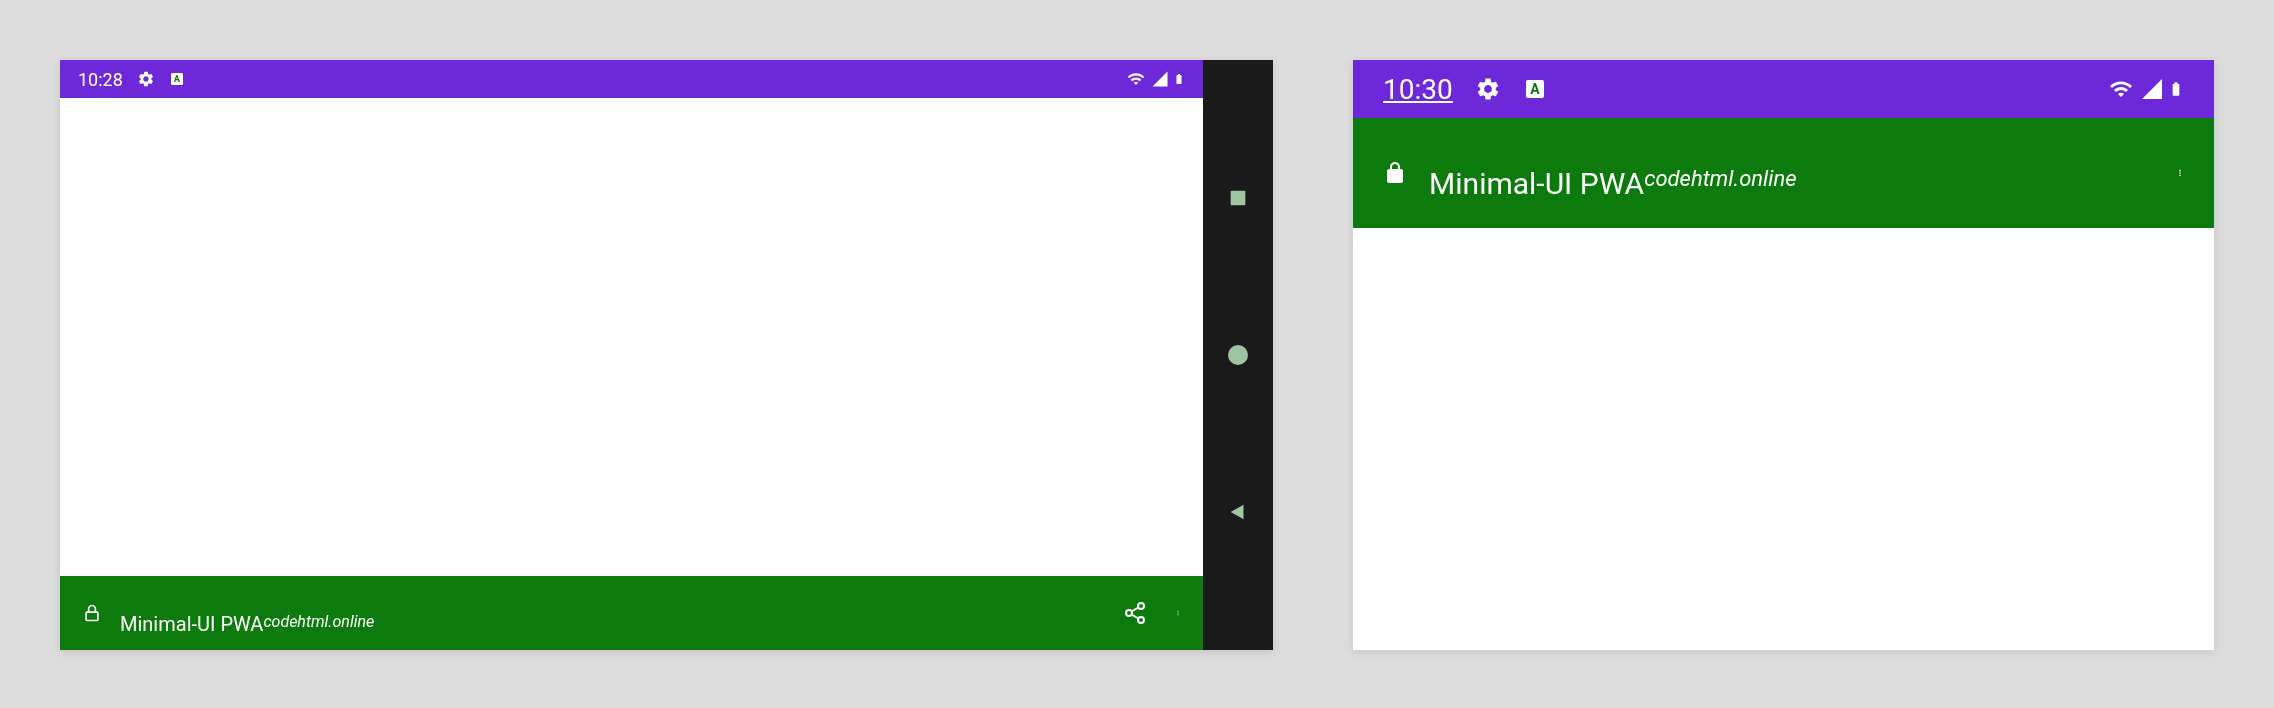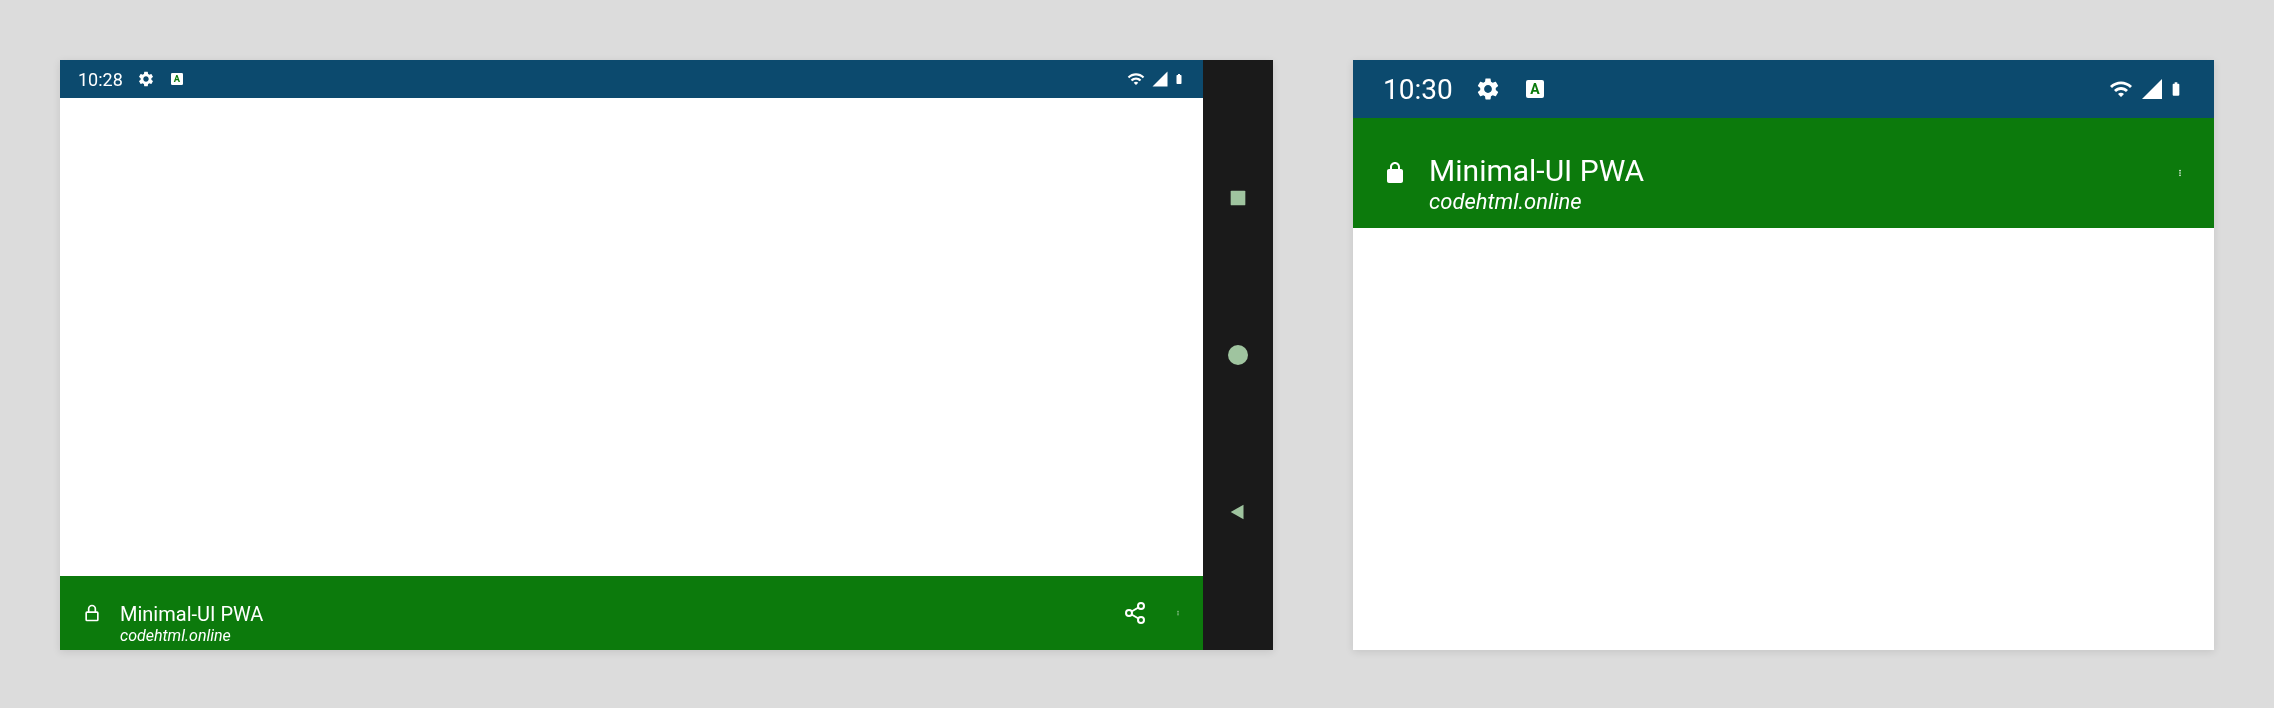--- a/index.html
+++ b/index.html
@@ -41,21 +41,21 @@
     .landscape-navbar {
       width: 70px;
       background: #1a1a1a;
       display: flex;
       flex-direction: column;
       justify-content: space-around;
       align-items: center;
       padding: 60px 0;
     }
     .status-bar {
-      background: #0c4a6e;
+      background: #6d28d9;
       height: 38px;
       display: flex;
       align-items: center;
       justify-content: space-between;
       padding: 0 18px;
       color: #fff;
     }
     .status-left {
       display: flex;
       align-items: center;
@@ -72,20 +72,21 @@
     }
     .device-portrait .status-bar {
       height: 58px;
       padding: 0 30px;
     }
     .device-portrait .status-time {
       font-size: 28px;
     }
     .device-portrait .status-left {
       gap: 22px;
+      text-decoration: underline;
     }
     .app-bar-bottom {
       background: #0c7a0c;
       height: 74px;
       display: flex;
       align-items: center;
       justify-content: space-between;
       padding: 0 22px;
       color: #fff;
     }
@@ -101,21 +102,21 @@
     .app-bar-left {
       display: flex;
       align-items: center;
       gap: 18px;
     }
     .device-portrait .app-bar-left {
       gap: 22px;
     }
     .app-info {
       display: flex;
-      flex-direction: column;
+      flex-direction: row;
       margin-top: 22px;
     }
     .app-title {
       font-size: 20px;
       font-weight: 400;
       line-height: 1.2;
     }
     .app-url {
       font-size: 16px;
       font-weight: 400;

